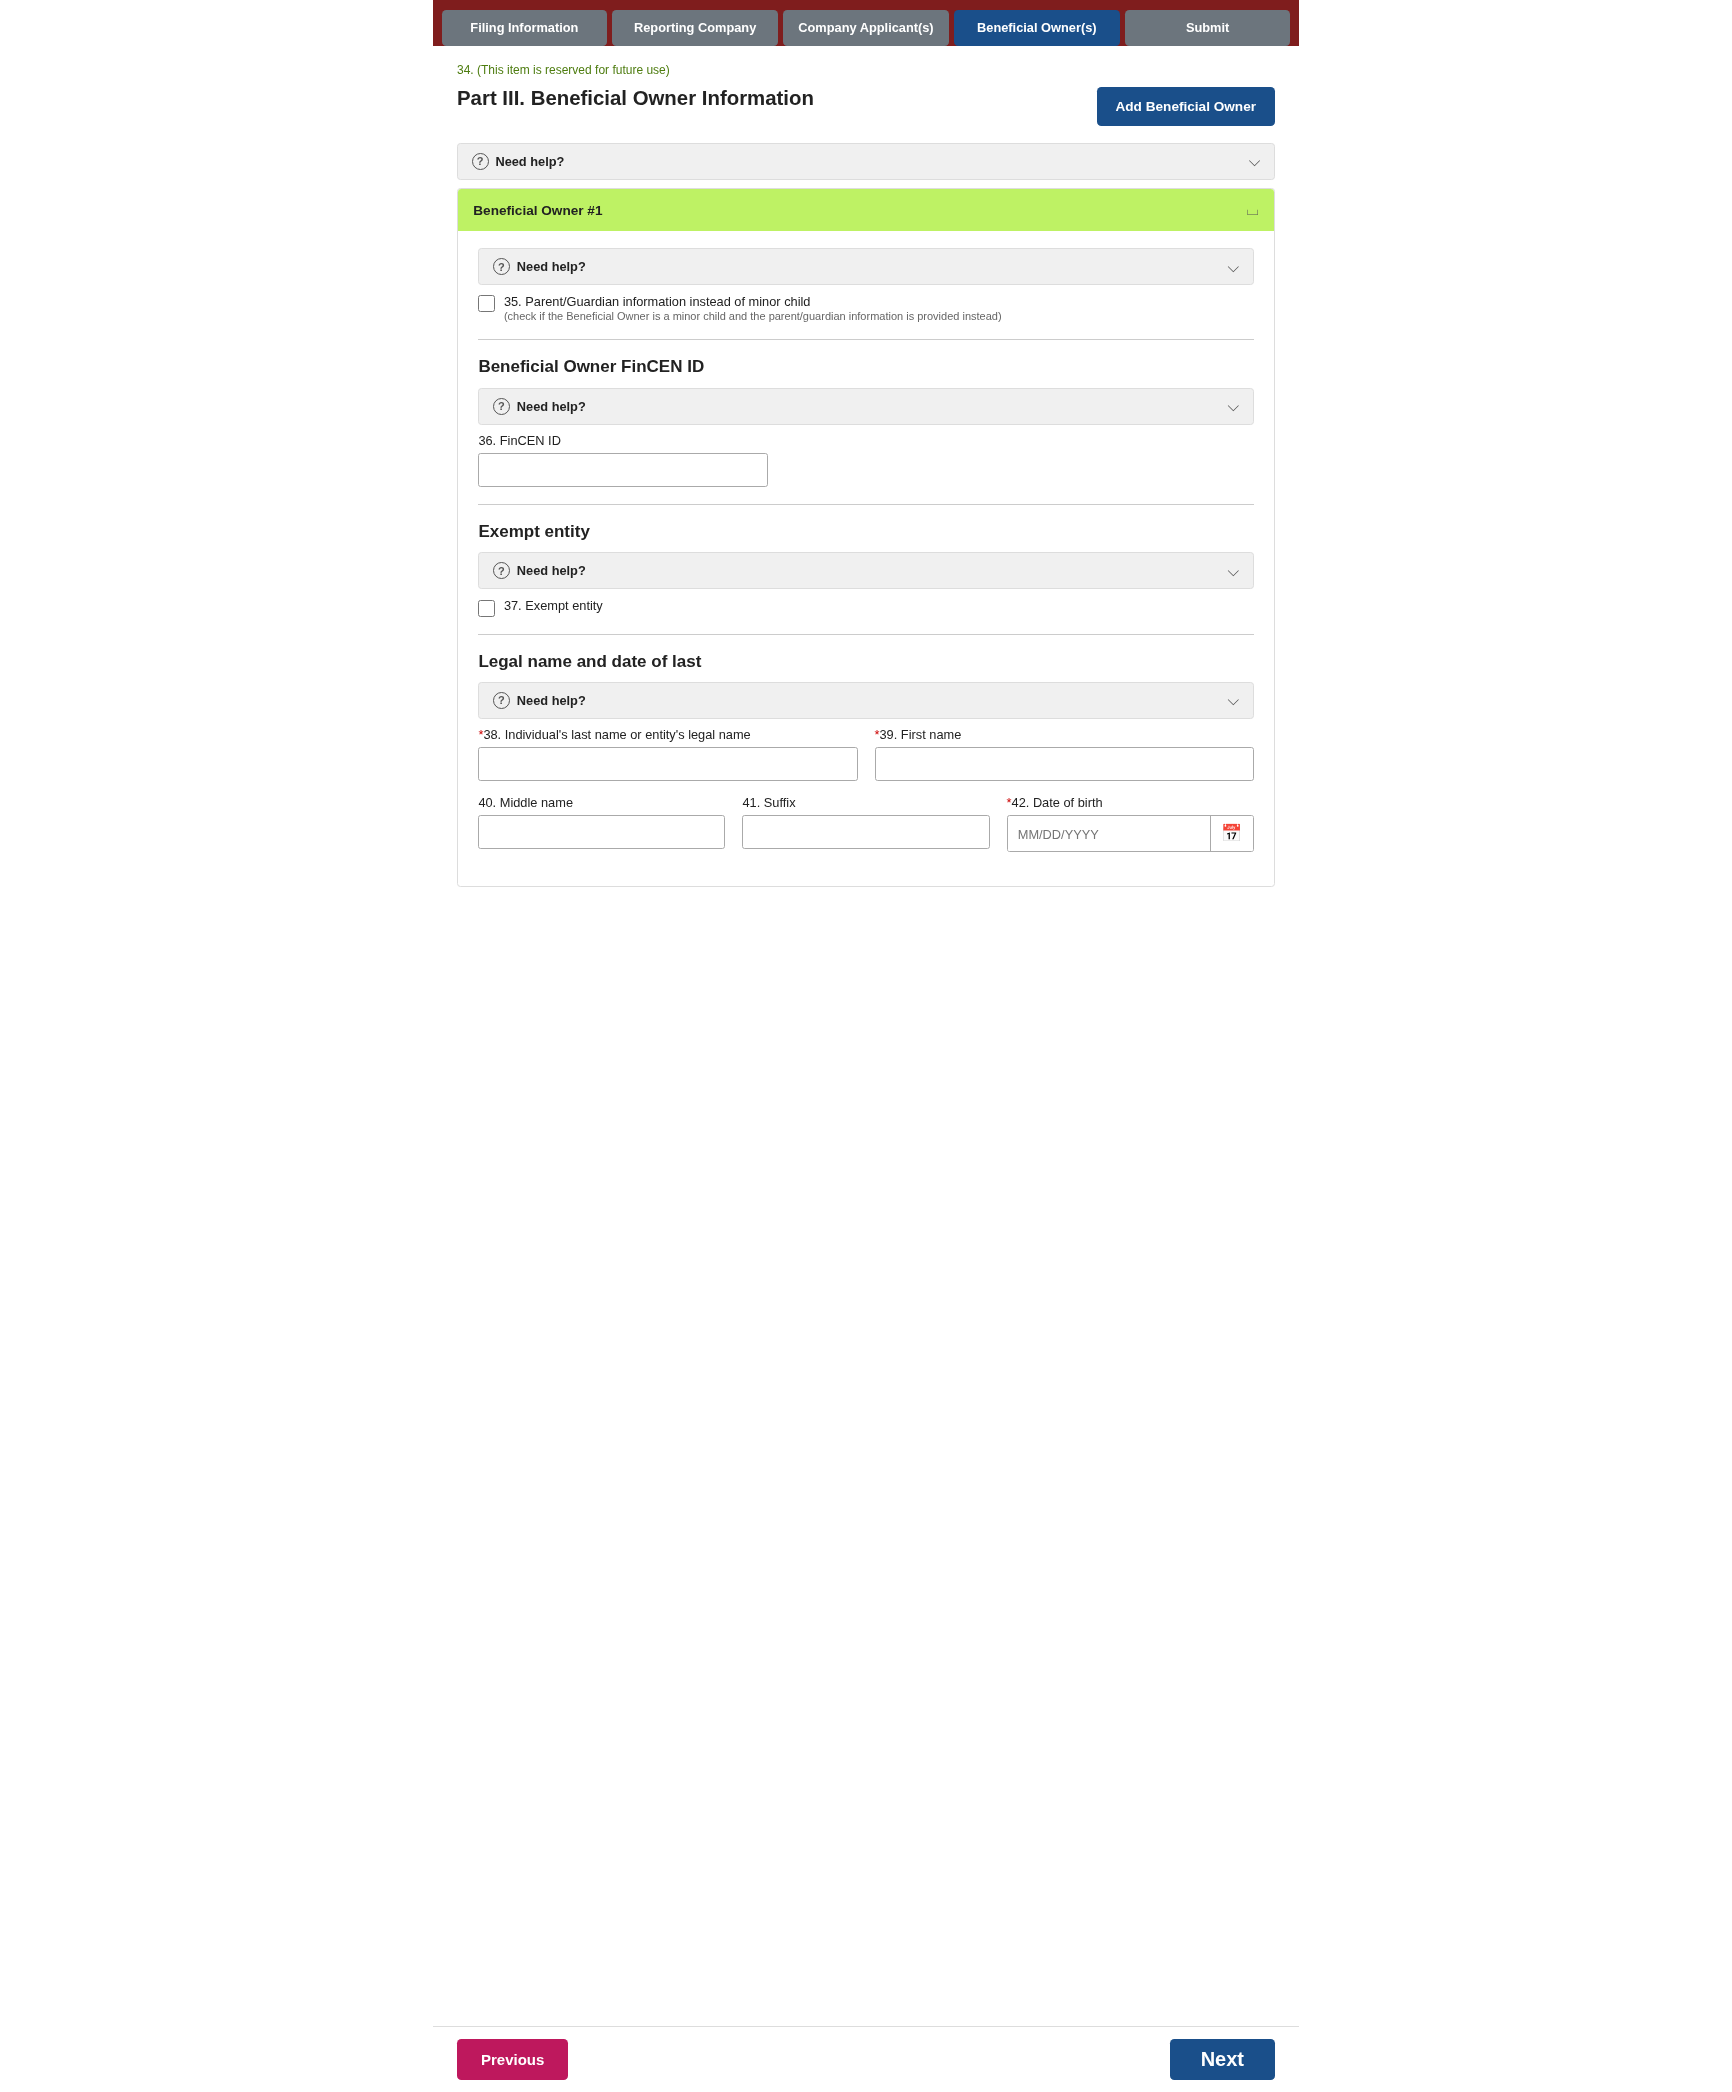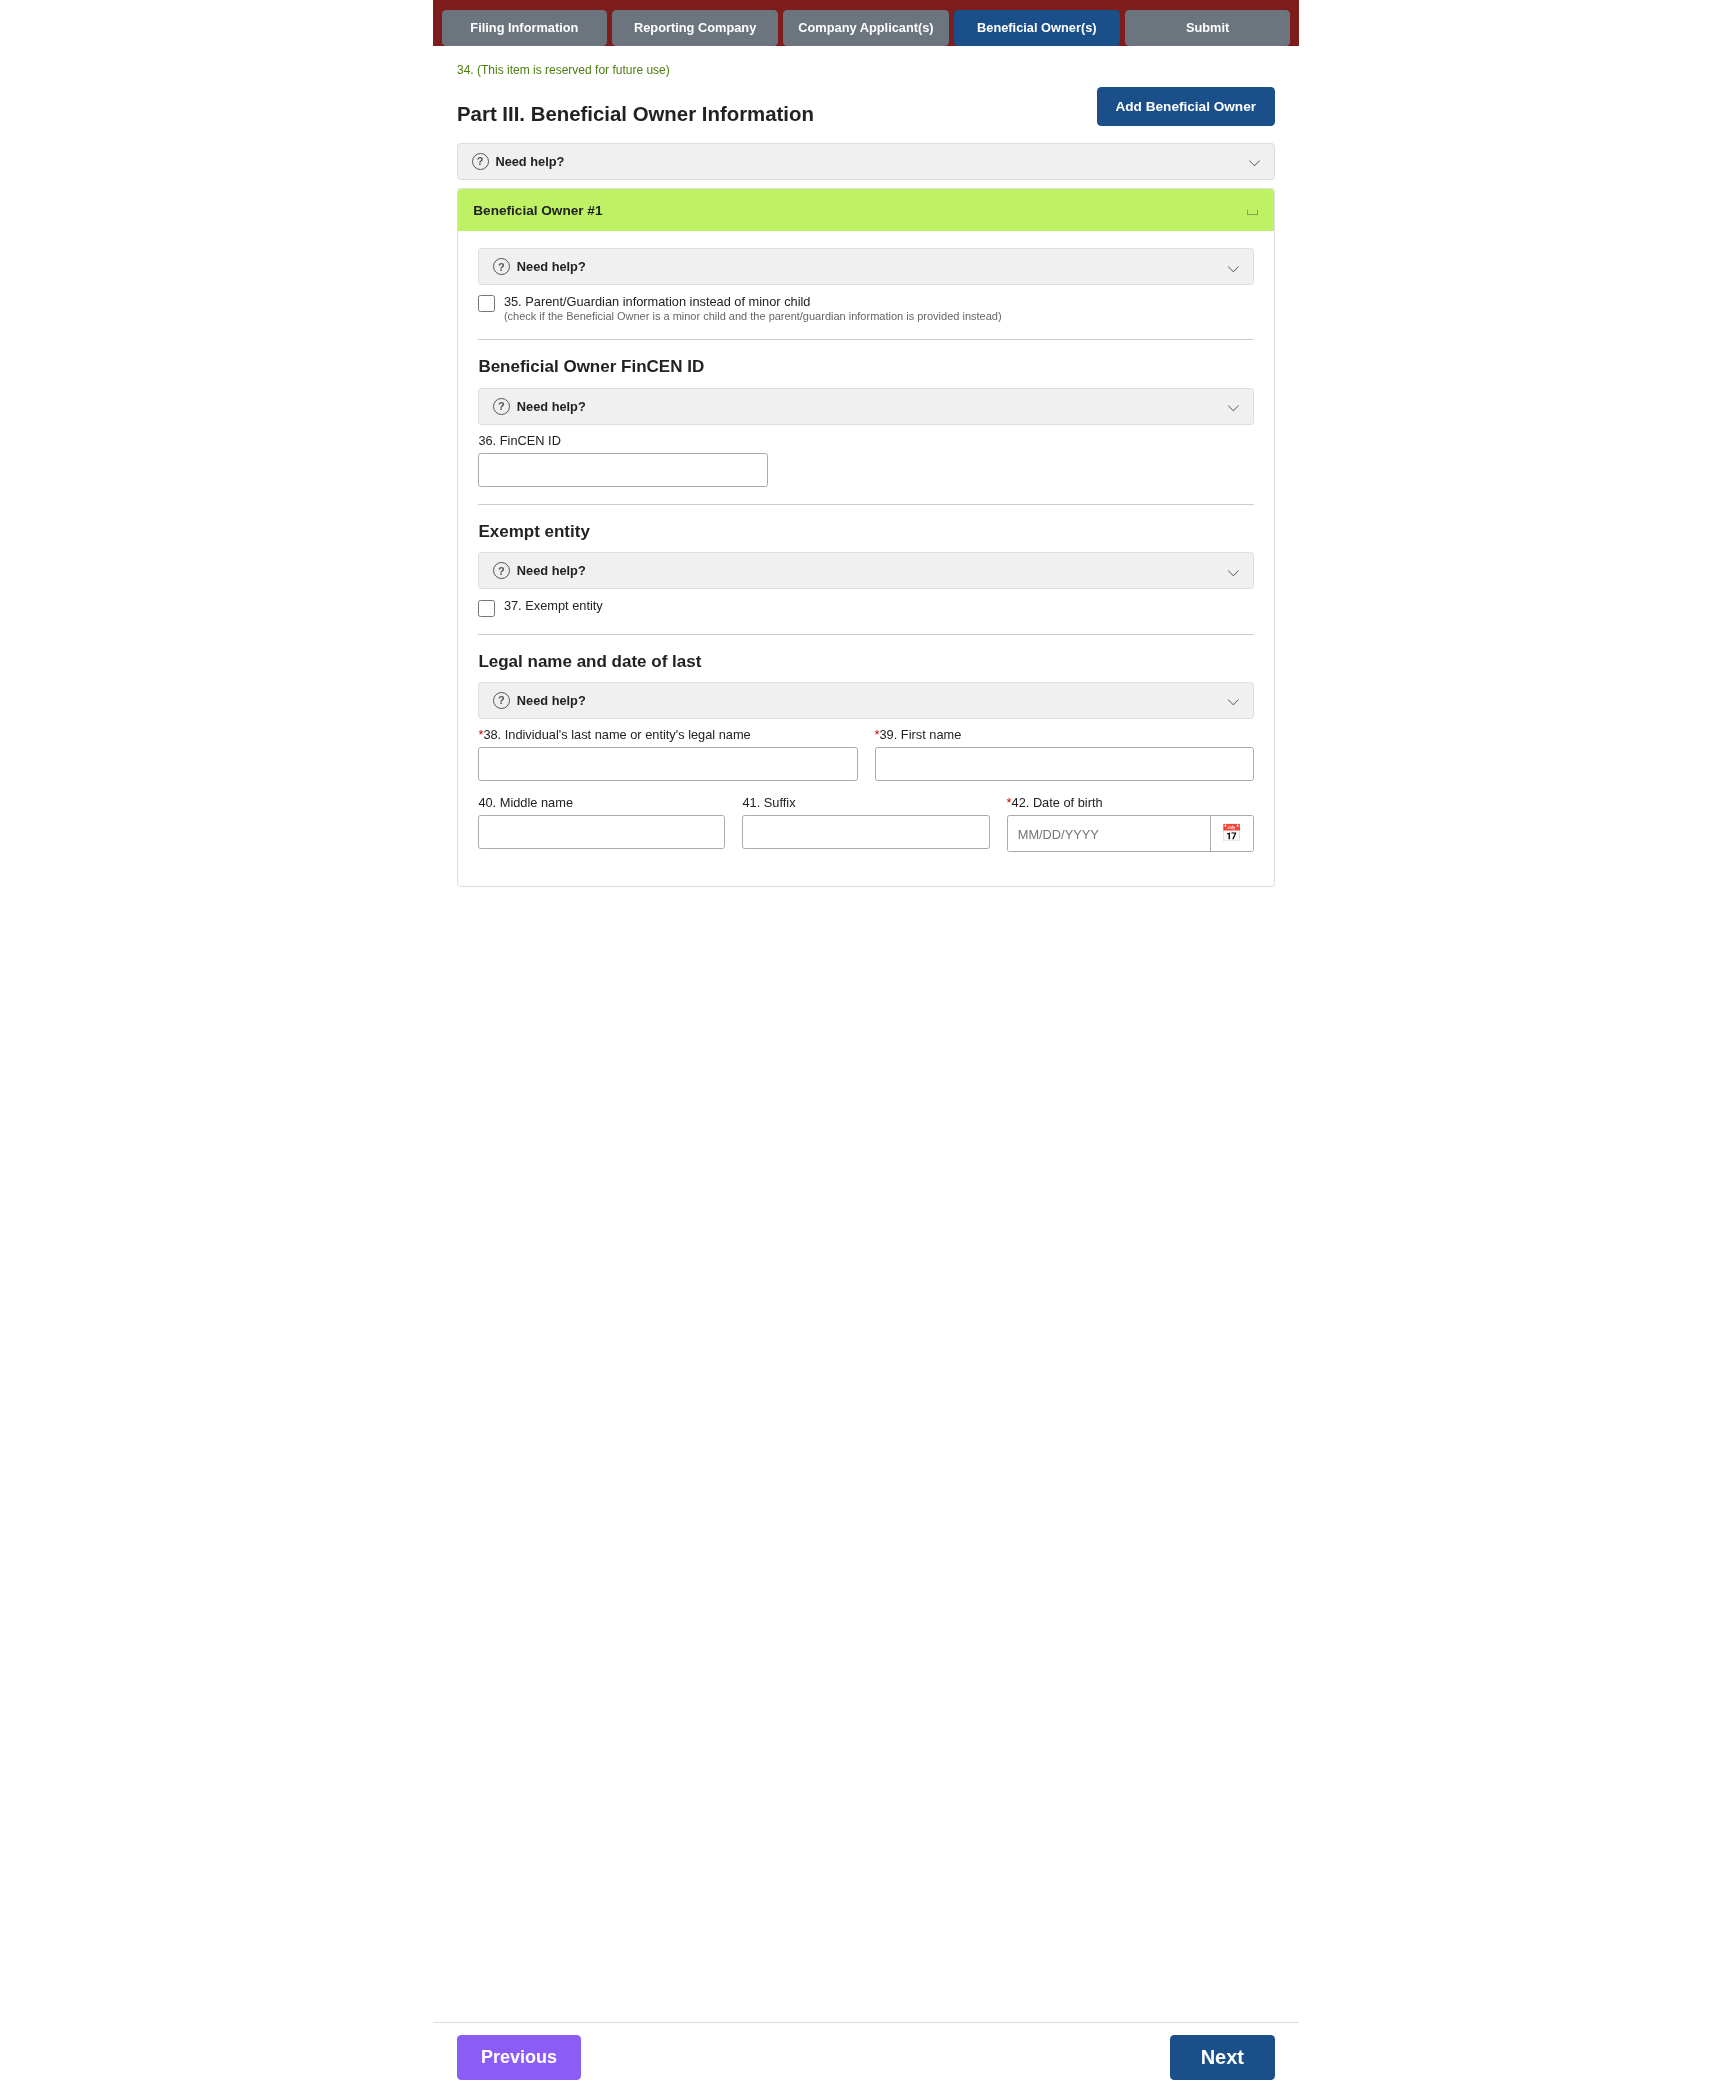--- a/index.html
+++ b/index.html
@@ -44,21 +44,21 @@
     }
 
     .reserved-note {
       font-size: 12px;
       color: #4d7c0f;
       margin-bottom: 10.2px;
     }
 
     .part-header {
       display: flex;
-      align-items: flex-end;
+      align-items: flex-start;
       justify-content: space-between;
       margin-bottom: 17px;
     }
     .part-title {
       font-size: 20.4px;
       font-weight: 700;
     }
     .add-btn {
       background: #1a4f8a;
       color: #fff;
@@ -224,26 +224,26 @@
       right: 0;
       background: #fff;
       border-top: 0.9px solid #ddd;
       display: flex;
       justify-content: space-between;
       padding: 12px 24px;
       width: 866px;
       margin: 0 auto;
     }
     .nav-btn-prev {
-      background: #8b5cf6;
+      background: #be185d;
       color: #fff;
       border: none;
       border-radius: 4.3px;
       padding: 12px 24px;
-      font-size: 18px;
+      font-size: 15px;
       font-weight: 700;
       cursor: pointer;
     }
     .nav-btn-next {
       background: #1a4f8a;
       color: #fff;
       border: none;
       border-radius: 4.3px;
       padding: 8px 31px;
       font-size: 20px;

